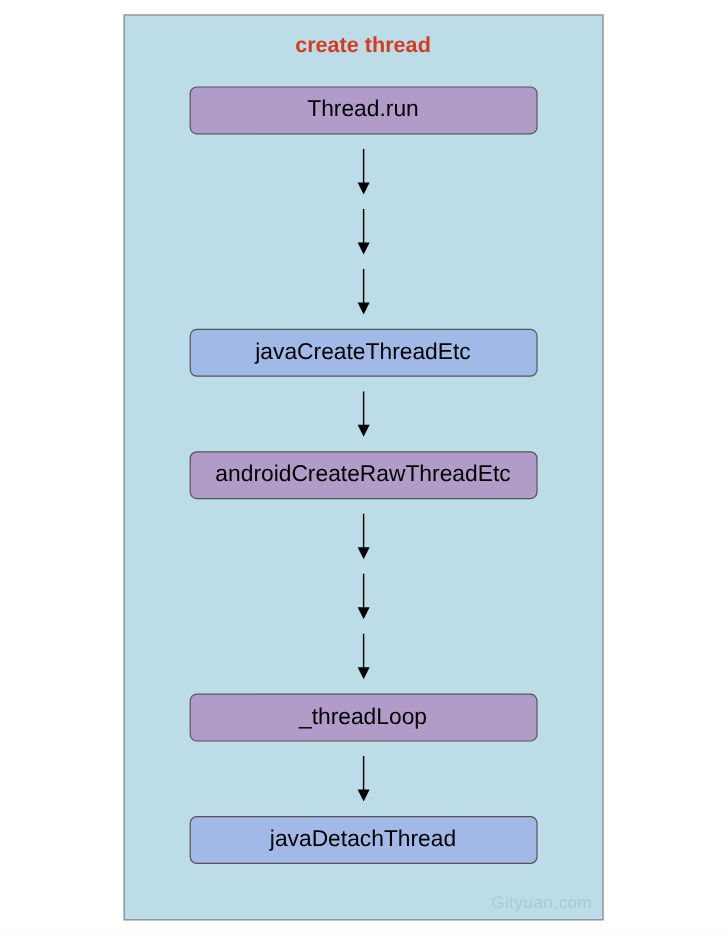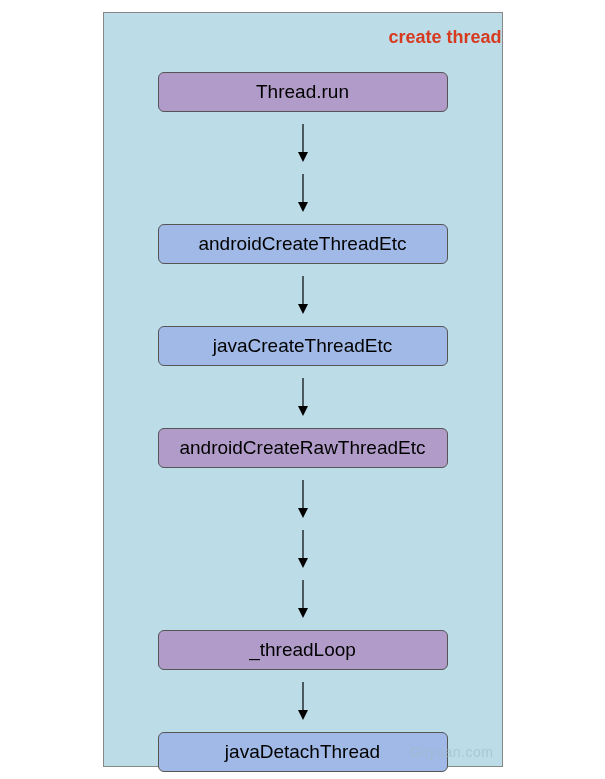--- a/index.html
+++ b/index.html
@@ -20,21 +20,21 @@
     }
     .diagram-container {
       width: 400px;
       height: 755px;
       background: #bcdce8;
       border: 1px solid #888;
       position: relative;
       padding-top: 14px;
     }
     .diagram-title {
-      text-align: right;
+      text-align: center;
       color: #d63a1f;
       font-weight: bold;
       font-size: 18px;
       margin-bottom: 24px;
     }
     .nodes {
       display: flex;
       flex-direction: column;
       align-items: center;
       gap: 12px;
@@ -87,21 +87,20 @@
           <line x1="8" y1="0" x2="8" y2="30" stroke="#000" stroke-width="1.2"></line>
           <polygon points="8,38 3,28 13,28" fill="#000"></polygon>
         </svg>
       </div>
       <div class="arrow">
         <svg width="16" height="38" viewBox="0 0 16 38">
           <line x1="8" y1="0" x2="8" y2="30" stroke="#000" stroke-width="1.2"></line>
           <polygon points="8,38 3,28 13,28" fill="#000"></polygon>
         </svg>
       </div>
-      <div class="node node-blue">androidCreateThreadEtc</div>
       <div class="arrow">
         <svg width="16" height="38" viewBox="0 0 16 38">
           <line x1="8" y1="0" x2="8" y2="30" stroke="#000" stroke-width="1.2"></line>
           <polygon points="8,38 3,28 13,28" fill="#000"></polygon>
         </svg>
       </div>
       <div class="node node-blue">javaCreateThreadEtc</div>
       <div class="arrow">
         <svg width="16" height="38" viewBox="0 0 16 38">
           <line x1="8" y1="0" x2="8" y2="30" stroke="#000" stroke-width="1.2"></line>

